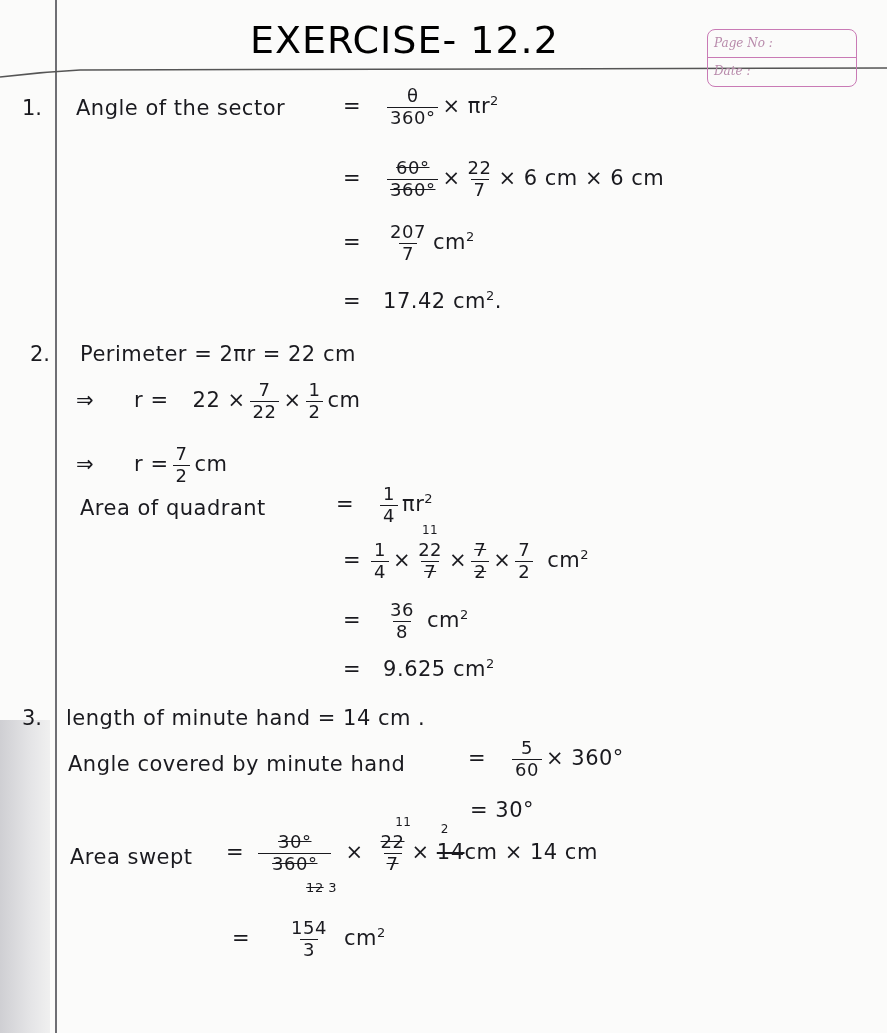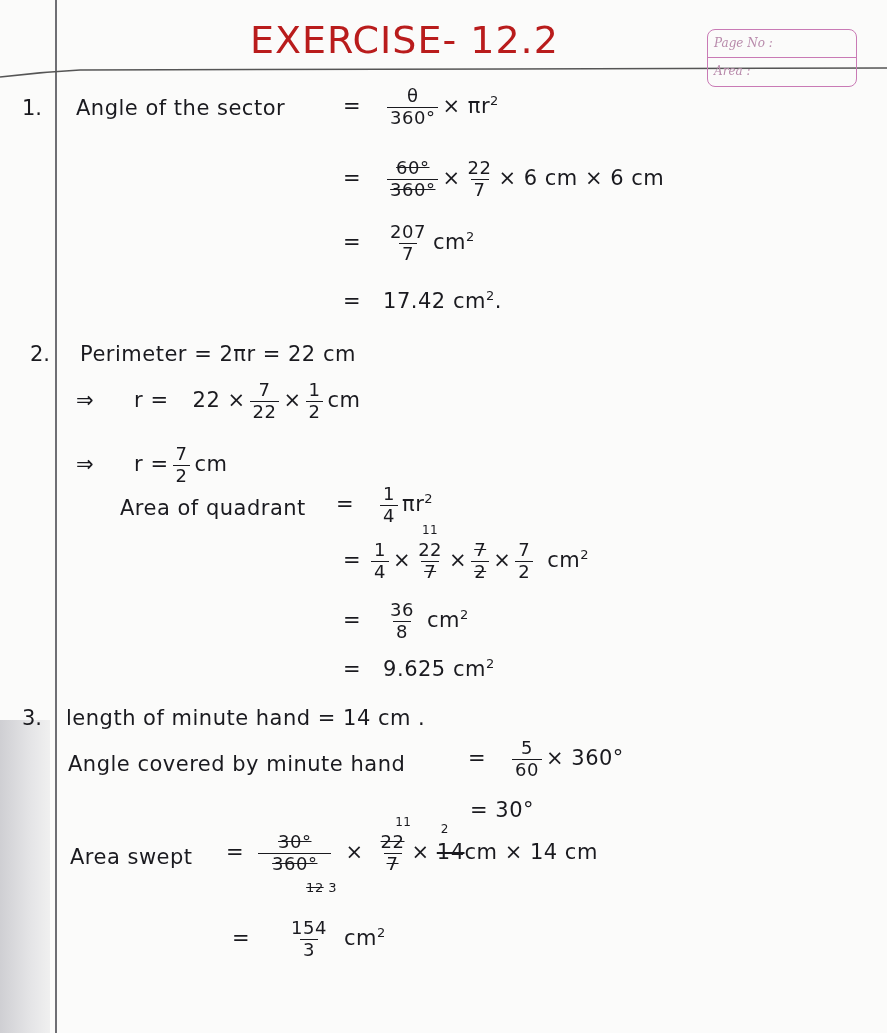--- a/index.html
+++ b/index.html
@@ -17,21 +17,21 @@
     }
     .margin-line {
       position: absolute; left: 55px; top: 0; bottom: 0; width: 1.5px;
       background: #6f6f74;
     }
     .header-rule {
       position: absolute; left: 0; top: 66px; width: 887px; height: 12px;
     }
     .title {
       position: absolute; left: 250px; top: 18px;
-      font-size: 38px; letter-spacing: 1px; color: #b91c1c;
+      font-size: 38px; letter-spacing: 1px; color: #000000;
       font-family: "DejaVu Sans", sans-serif; font-weight: normal;
     }
     .pagebox {
       position: absolute; left: 707px; top: 19px; width: 148px; height: 56px;
       border: 1.2px solid #c97ab5; border-radius: 8px; margin-top: 10px;
     }
     .pagebox .row {
       height: 27px; line-height: 27px; padding-left: 6px;
       font-family: "DejaVu Serif", serif; font-style: italic;
       font-size: 12px; color: #b88aab;
@@ -54,21 +54,21 @@
 <div class="page">
   <div class="shadow-strip"></div>
   <div class="margin-line"></div>
   <svg class="header-rule" viewBox="0 0 887 12" preserveAspectRatio="none">
     <path d="M0 11 Q 40 6 80 4 L 887 2" stroke="#555" stroke-width="1.4" fill="none"></path>
   </svg>
 
   <div class="title">EXERCISE- 12.2</div>
   <div class="pagebox">
     <div class="row">Page No :</div>
-    <div class="row">Area :</div>
+    <div class="row">Date :</div>
   </div>
 
   <div class="qnum" style="left:22px; top:96px;">1.</div>
   <div class="hw" style="left:76px; top:96px;">Angle of the sector</div>
   <div class="hw" style="left:343px; top:86px;">
     <span class="eq">=</span><span class="frac">
         <span class="num">θ</span>
         <span class="den">360°</span>
       </span><span>× πr</span><sup>2</sup>
   </div>
@@ -101,21 +101,21 @@
         <span class="num">1</span>
         <span class="den">2</span>
       </span><span>cm</span>
   </div>
   <div class="hw" style="left:76px; top:444px;">
     <span style="margin-right:40px;">⇒</span><span>r =</span><span class="frac">
         <span class="num">7</span>
         <span class="den">2</span>
       </span><span>cm</span>
   </div>
-  <div class="hw" style="left:80px; top:496px;margin-left:40px;">Area of quadrant</div>
+  <div class="hw" style="left:80px; top:496px;">Area of quadrant</div>
   <div class="hw" style="left:336px; top:484px;">
     <span class="eq">=</span><span class="frac">
         <span class="num">1</span>
         <span class="den">4</span>
       </span><span>πr</span><sup>2</sup>
   </div>
   <div class="hw" style="left:343px; top:540px;">
     <span class="eq" style="margin-right:6px;">=</span><span class="frac">
         <span class="num">1</span>
         <span class="den">4</span>

